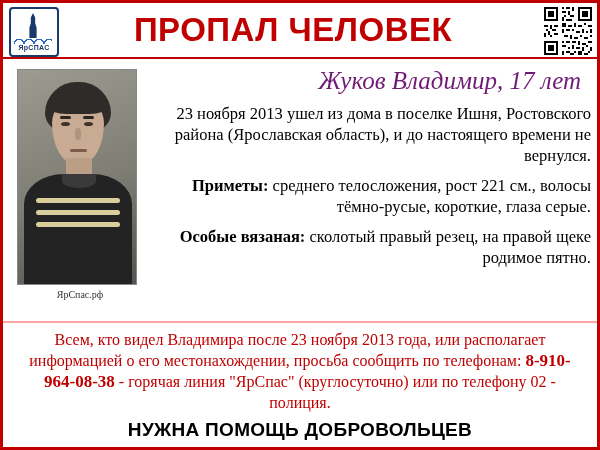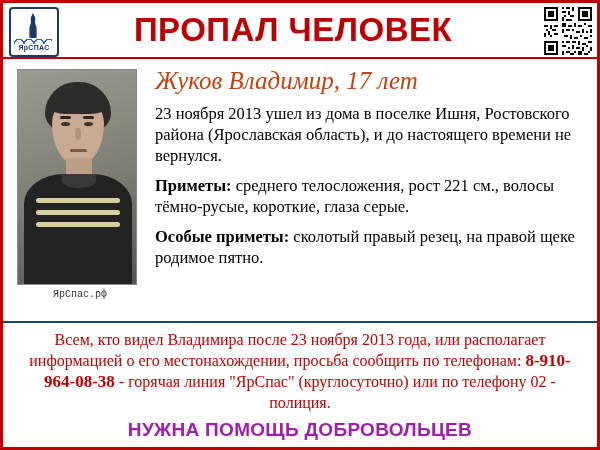--- a/index.html
+++ b/index.html
@@ -205,78 +205,78 @@
   .ph-stripe3 { top: 152px; }
   .ph-collar {
     position: absolute;
     left: 44px; top: 104px;
     width: 34px; height: 14px;
     background: #3a3a3a;
     border-radius: 0 0 50% 50%;
   }
   .photo-caption {
     margin-top: 4px;
-    font-family: Liberation Mono, monospace;
+    font-family: Liberation Serif, serif;
     font-size: 10px;
     color: #333333;
     line-height: 12px;
   }
 
   .text-col {
     position: absolute;
     left: 152px;
     top: 8px;
     width: 436px;
   }
   .name {
     font-family: "Liberation Serif", serif;
     font-size: 25px;
     font-style: italic;
-    text-align: left;
-    color: #c2410c;
+    text-align: right;
+    color: #701a75;
     padding-right: 10px;
     margin-bottom: 8px;
   }
   .para {
     font-size: 16.5px;
     line-height: 21px;
     color: #000000;
     margin-bottom: 9px;
-    text-align: left;
+    text-align: right;
   }
   .para b { font-weight: bold; font-family: Liberation Serif, serif; }
 
   
   .appeal {
     position: absolute;
     left: 0;
     top: 318px;
     width: 594px;
     padding: 6px 14px 4px;
     box-sizing: border-box;
-    border-top: 2px solid #0c4a6e;
+    border-top: 2px solid #fca5a5;
     text-align: center;
     color: #c00000;
     font-size: 16px;
     line-height: 21px;
   }
   .appeal .phone {
     font-weight: bold;
     font-size: 17px;
   }
   .footer {
     position: absolute;
     left: 0;
     bottom: 6px;
     width: 594px;
     text-align: center;
     font-family: "Liberation Sans", sans-serif;
     font-size: 19px;
     font-weight: bold;
-    color: #a21caf;
+    color: #000000;
     letter-spacing: 0.3px;
   }
 </style>
 </head>
 <body>
 
 <div class="poster">
 
   <div class="header">
 
@@ -395,21 +395,21 @@
 
       <div class="para">
         <span>23 ноября 2013 ушел из дома в поселке Ишня, Ростовского района (Ярославская область), и до настоящего времени не вернулся.</span>
       </div>
 
       <div class="para">
         <b>Приметы:</b><span> среднего телосложения, рост 221 см., волосы тёмно-русые, короткие, глаза серые.</span>
       </div>
 
       <div class="para">
-        <b>Особые приметы:</b><span> сколотый правый резец, на правой щеке родимое пятно.</span>
+        <b>Особые вязаная:</b><span> сколотый правый резец, на правой щеке родимое пятно.</span>
       </div>
 
     </div>
   </div>
 
   <div class="appeal">
     <span>Всем, кто видел Владимира после 23 ноября 2013 года, или располагает информацией о его местонахождении, просьба сообщить по телефонам: </span><span class="phone">8-910-964-08-38</span><span> - горячая линия "ЯрСпас" (круглосуточно) или по телефону 02 - полиция.</span>
   </div>
 
   <div class="footer">НУЖНА ПОМОЩЬ ДОБРОВОЛЬЦЕВ</div>

